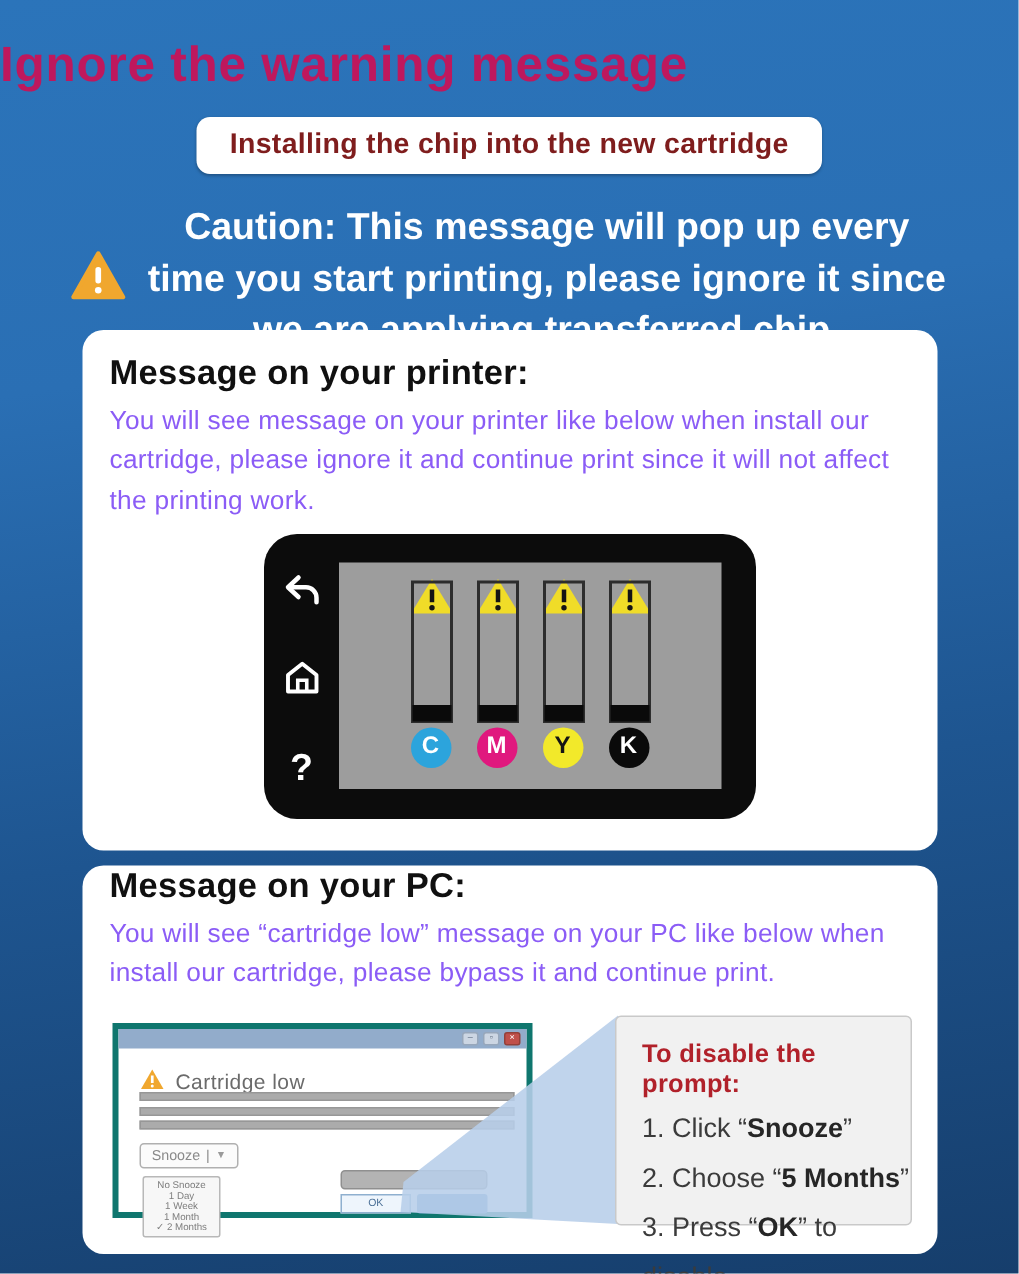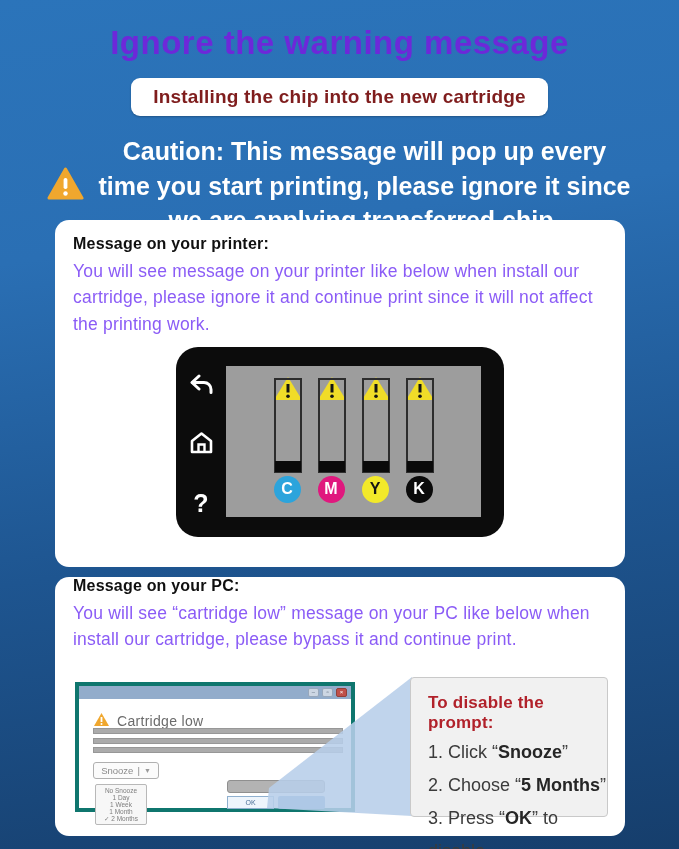--- a/index.html
+++ b/index.html
@@ -7,21 +7,21 @@
     width:679px;height:849px;
     font-family:"Liberation Sans", sans-serif;
     background:linear-gradient(172deg,#2b74ba 0%,#2a6fb4 28%,#1e5590 62%,#163e6c 100%);
     overflow:hidden;
     -webkit-font-smoothing:antialiased;
   }
   .page{position:relative;width:679px;height:849px;}
 
   
   .main-title{
-    margin-top:24px;text-align:center;color:#6d28d9;
+    margin-top:24px;color:#be185d;
     font-size:33px;font-weight:800;letter-spacing:.5px;
   }
   .subtitle-pill{
     margin:16px auto 0;width:max-content;max-width:420px;
     background:#ffffff;border-radius:9px;padding:8px 22px;
     box-shadow:0 1px 2px rgba(0,0,0,.25);
   }
   .subtitle-pill span{
     color:#7f1d1d;font-size:19px;font-weight:700;letter-spacing:.2px;
   }
@@ -34,21 +34,21 @@
     text-align:center;max-width:535px;
   }
 
   
   .card{
     position:absolute;left:55px;width:570px;background:#ffffff;
     border-radius:14px;box-sizing:border-box;
   }
   .card1{top:196px;height:347px;padding:15px 18px;}
   .card2{top:553px;height:259px;padding:0 18px;}
-  .card-heading{font-size:16px;font-weight:800;color:#101010;letter-spacing:.2px;}
+  .card-heading{font-size:23px;font-weight:800;color:#101010;letter-spacing:.2px;}
   .card-body{
     margin-top:5px;font-size:17.5px;color:#8b5cf6;line-height:1.5;
     letter-spacing:.2px;max-width:540px;
   }
 
   
   .panel{
     width:328px;height:190px;background:#0c0c0c;border-radius:22px;
     margin:10px auto 0;display:flex;box-sizing:border-box;
   }

